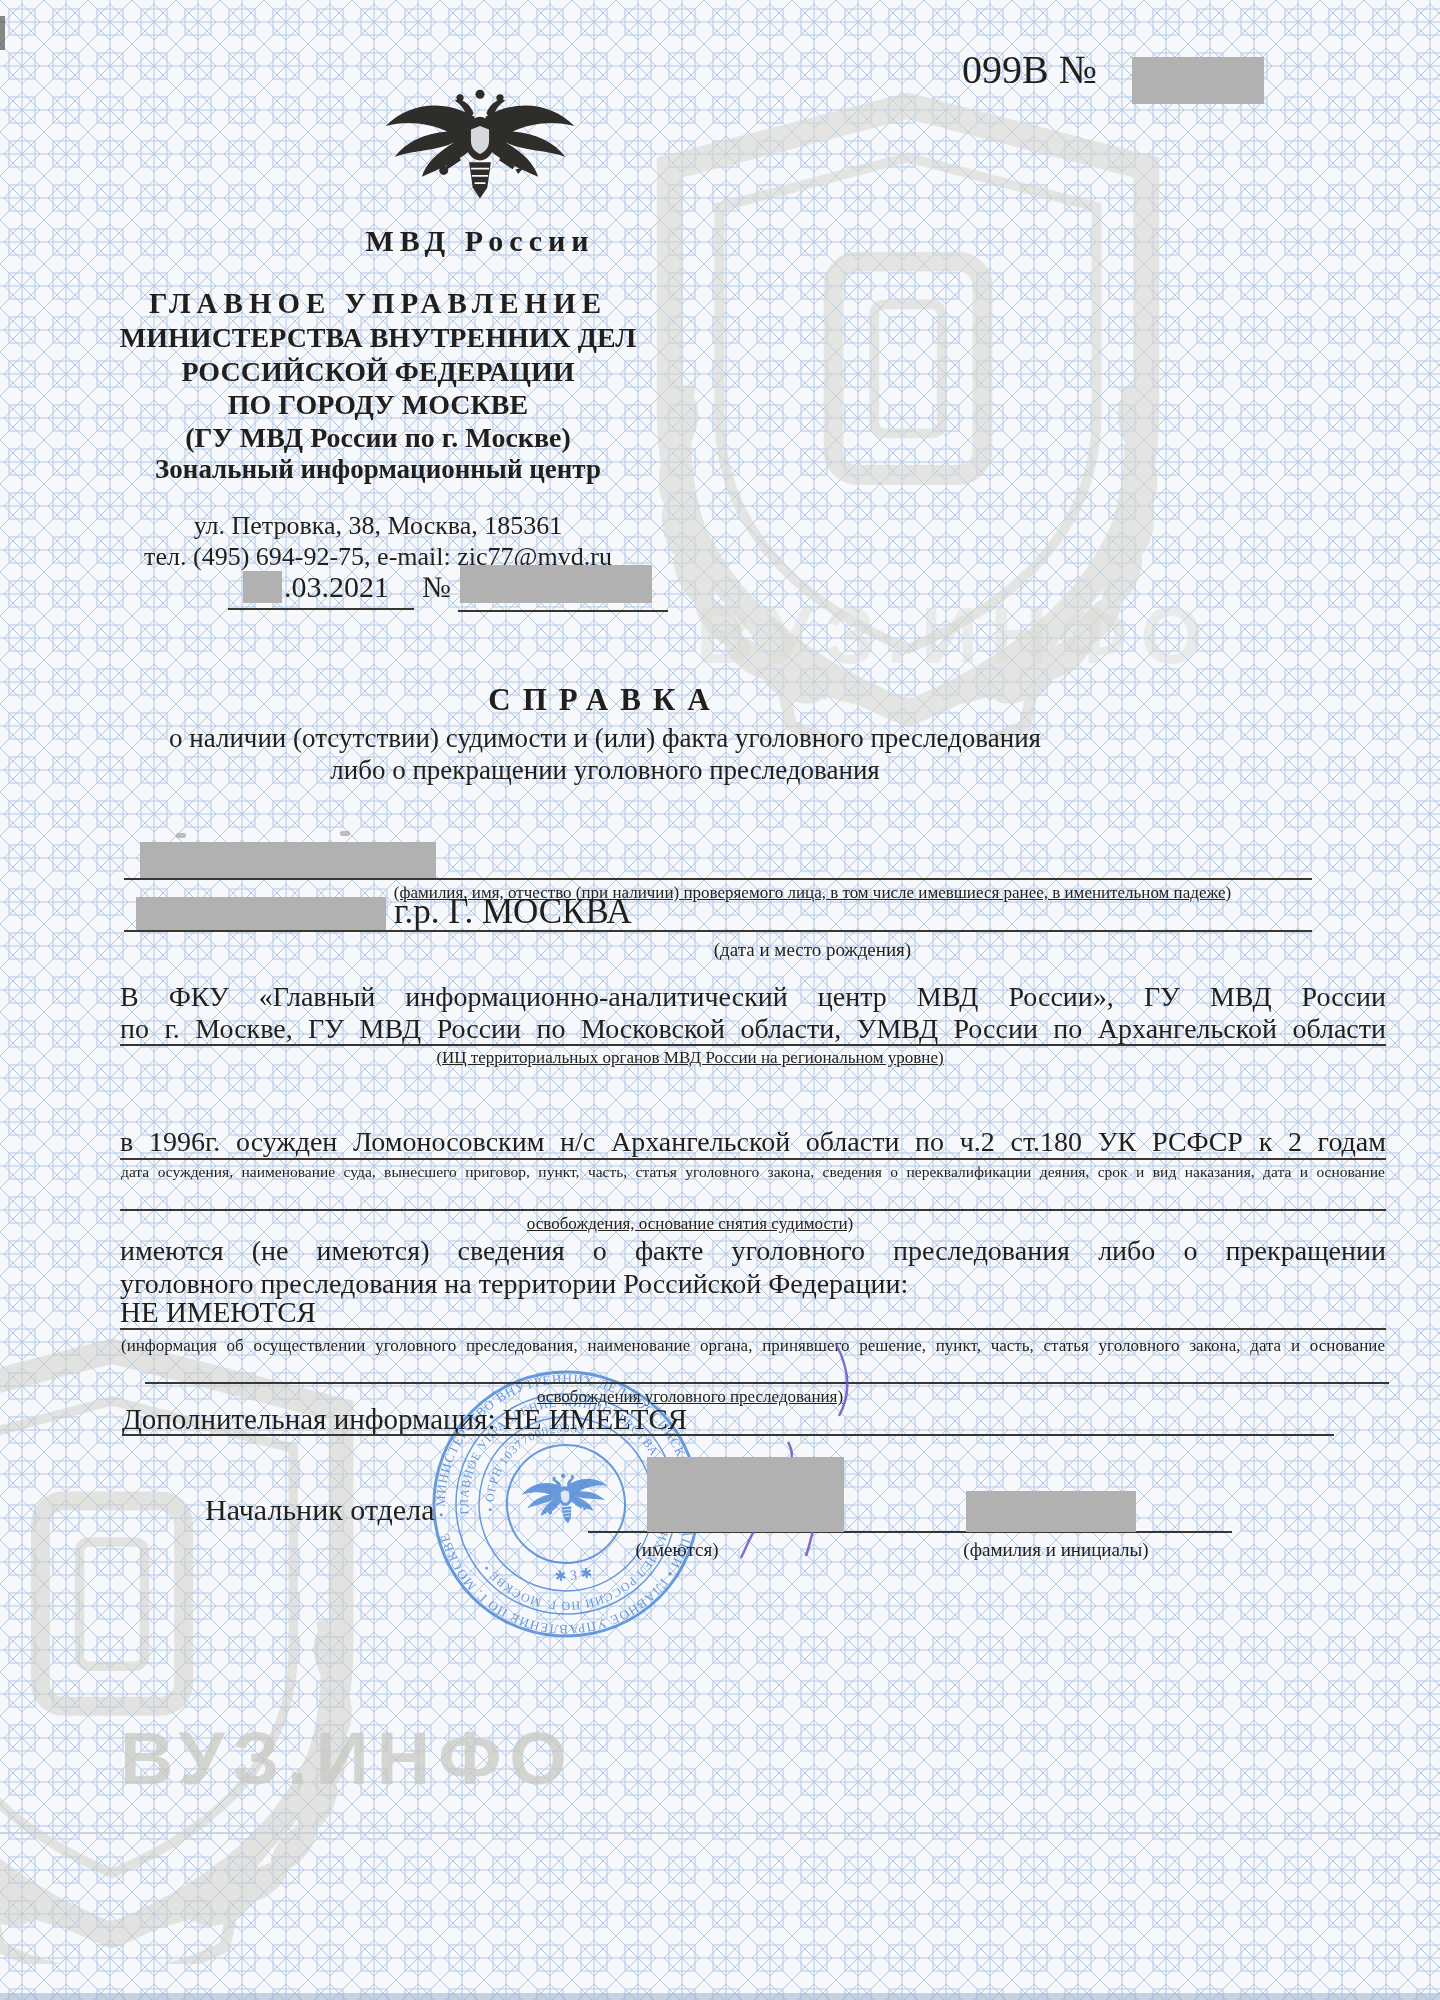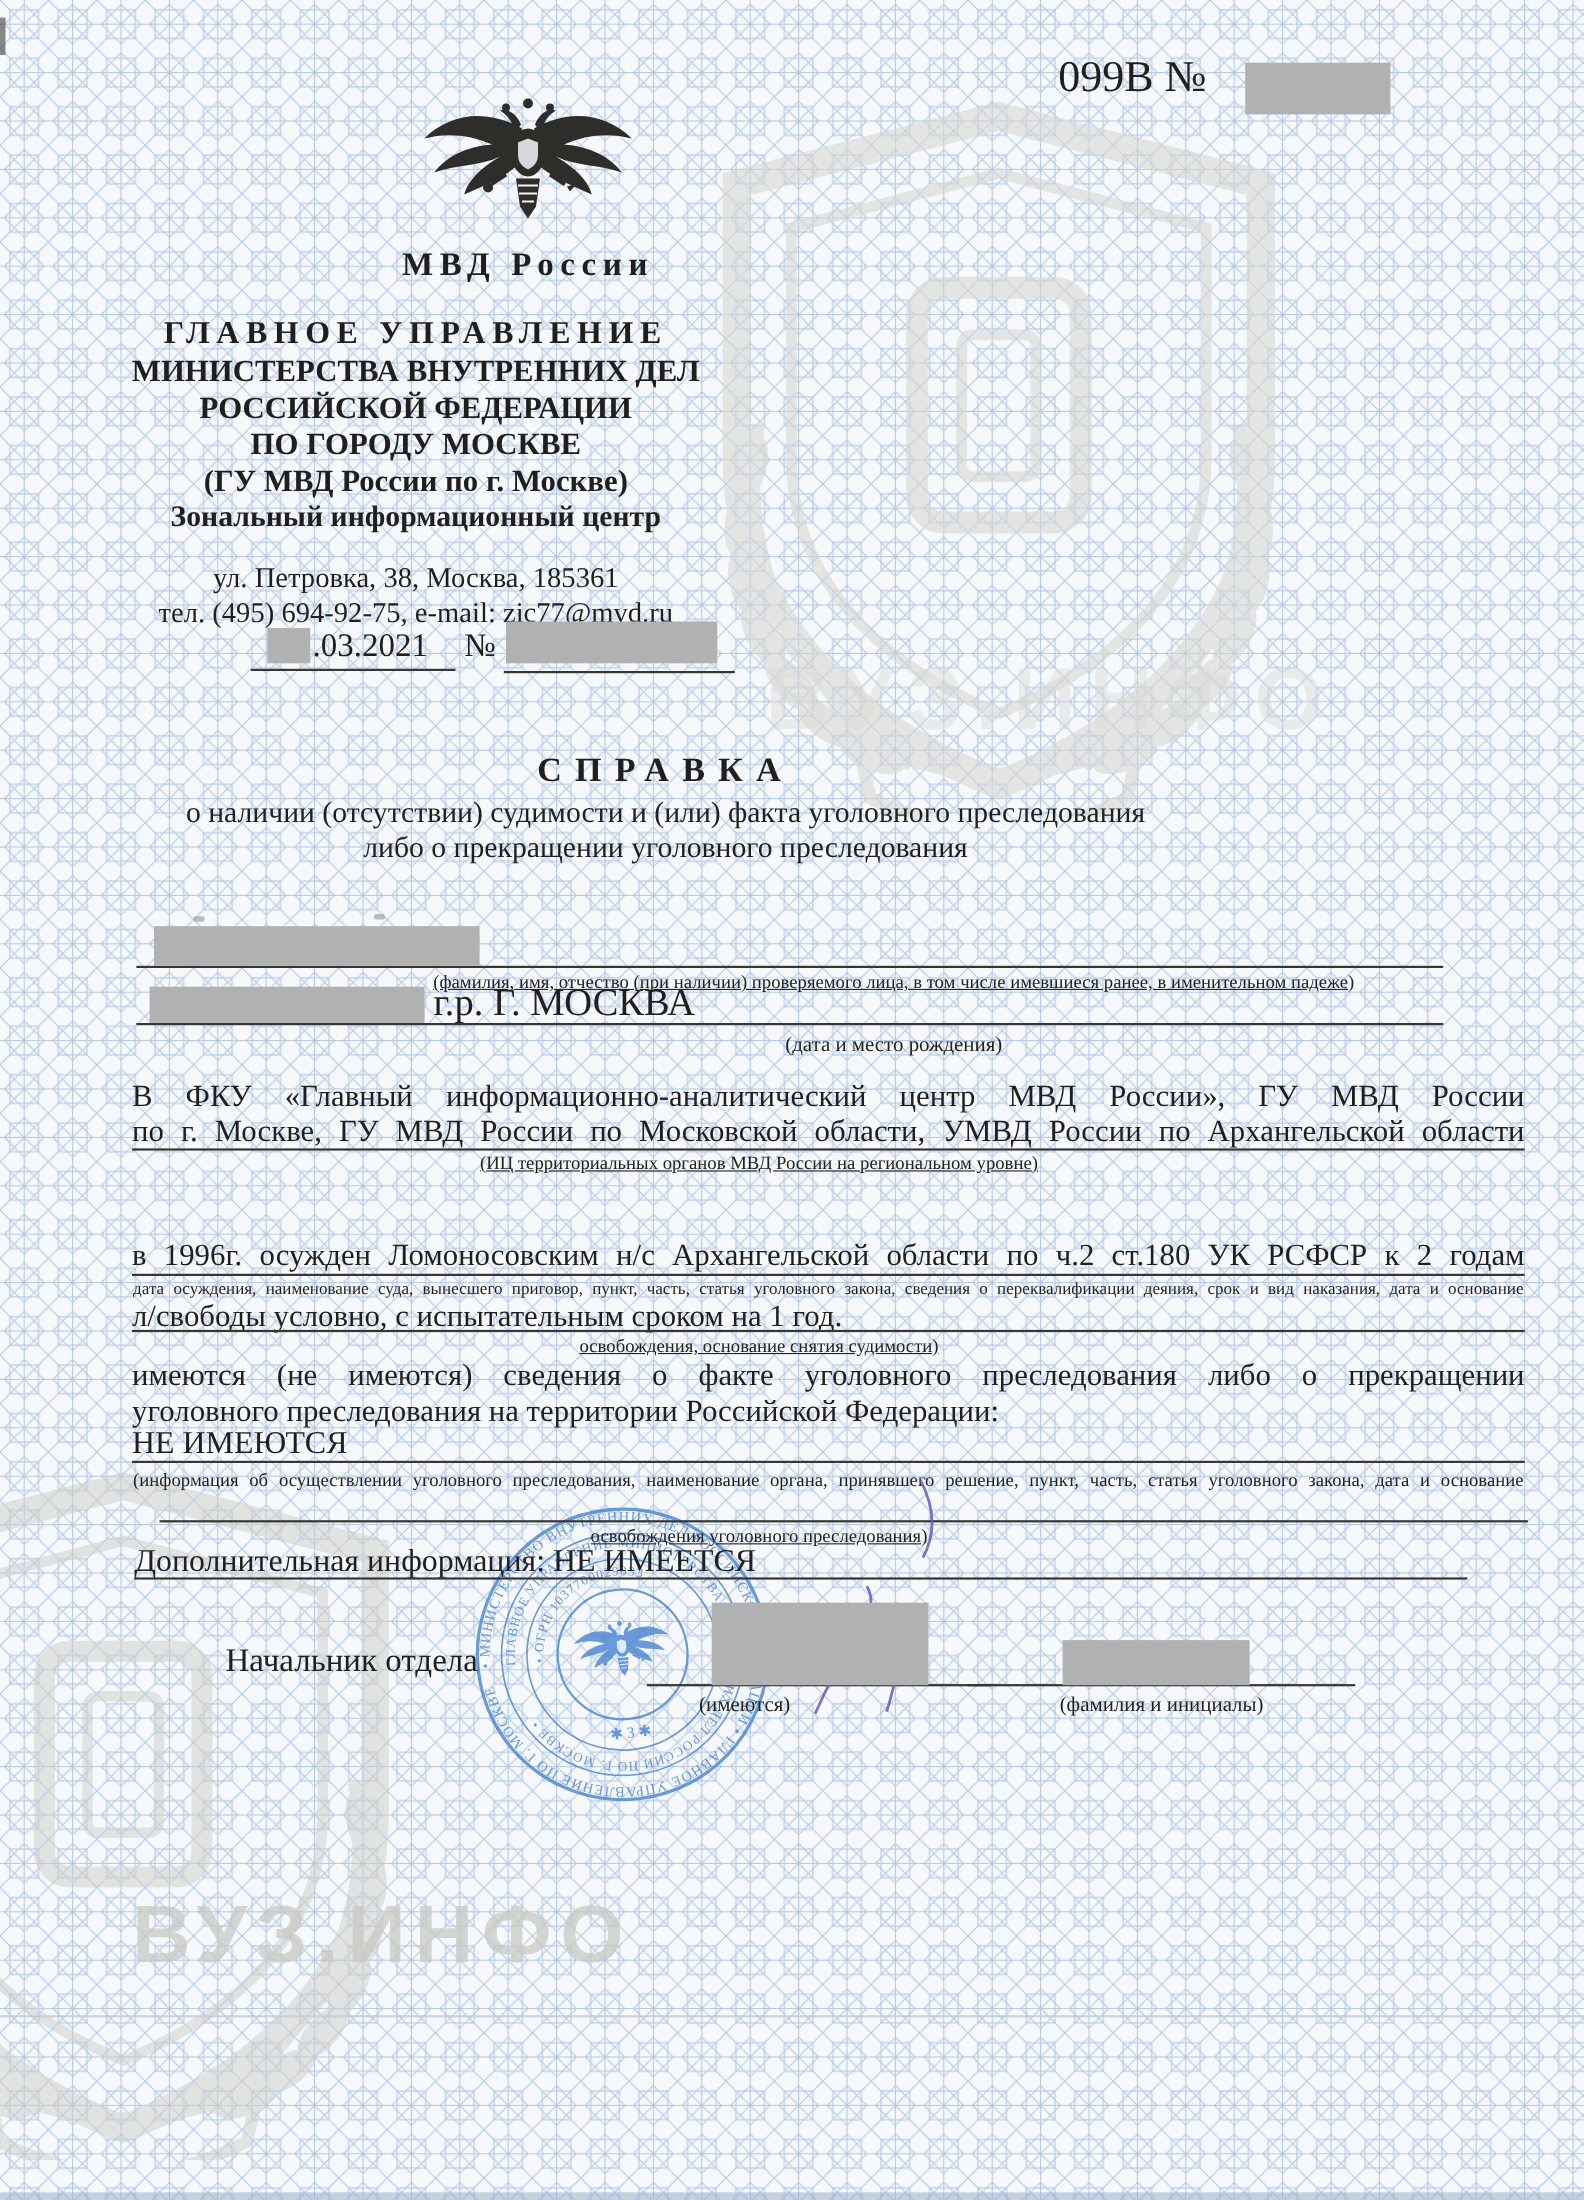--- a/index.html
+++ b/index.html
@@ -138,21 +138,20 @@
   <div class="abs t c z3" style="left:250px;top:940px;width:1125px;font-size:19px">(дата и место рождения)</div>
 
   <div class="abs jfull z3" style="left:120px;top:982px;width:1266px;font-size:28px">В ФКУ «Главный информационно-аналитический центр МВД России», ГУ МВД России</div>
   <div class="abs jfull z3" style="left:120px;top:1014px;width:1266px;font-size:28px">по г. Москве, ГУ МВД России по Московской области, УМВД России по Архангельской области</div>
   <div class="ul" style="left:120px;top:1044px;width:1266px"></div>
   <div class="abs t c z3 cap" style="left:120px;top:1049px;width:1140px">(ИЦ территориальных органов МВД России на региональном уровне)</div>
 
   <div class="abs jfull z3" style="left:120px;top:1127px;width:1266px;font-size:28px">в 1996г. осужден Ломоносовским н/с Архангельской области по ч.2 ст.180 УК РСФСР к 2 годам</div>
   <div class="ul" style="left:120px;top:1158px;width:1266px"></div>
   <div class="abs jfull z3" style="left:121px;top:1163px;width:1264px;font-size:15.5px">дата осуждения, наименование суда, вынесшего приговор, пункт, часть, статья уголовного закона, сведения о переквалификации деяния, срок и вид наказания, дата и основание</div>
-  <div class="abs t z3" style="left:120px;top:1182px;font-size:28px">л/свободы условно, с испытательным сроком на 1 год.</div>
   <div class="ul" style="left:120px;top:1209px;width:1266px"></div>
   <div class="abs t c z3 cap" style="left:120px;top:1215px;width:1140px">освобождения, основание снятия судимости)</div>
 
   <div class="abs jfull z3" style="left:120px;top:1236px;width:1266px;font-size:28px">имеются (не имеются) сведения о факте уголовного преследования либо о прекращении</div>
   <div class="abs t z3" style="left:120px;top:1269px;font-size:28px">уголовного преследования на территории Российской Федерации:</div>
   <div class="abs t z3" style="left:120px;top:1297px;font-size:29px">НЕ ИМЕЮТСЯ</div>
   <div class="ul" style="left:120px;top:1328px;width:1266px"></div>
   <div class="abs jfull z3" style="left:121px;top:1337px;width:1264px;font-size:17px">(информация об осуществлении уголовного преследования, наименование органа, принявшего решение, пункт, часть, статья уголовного закона, дата и основание</div>
 
   <div class="ul" style="left:145px;top:1382px;width:1244px"></div>

